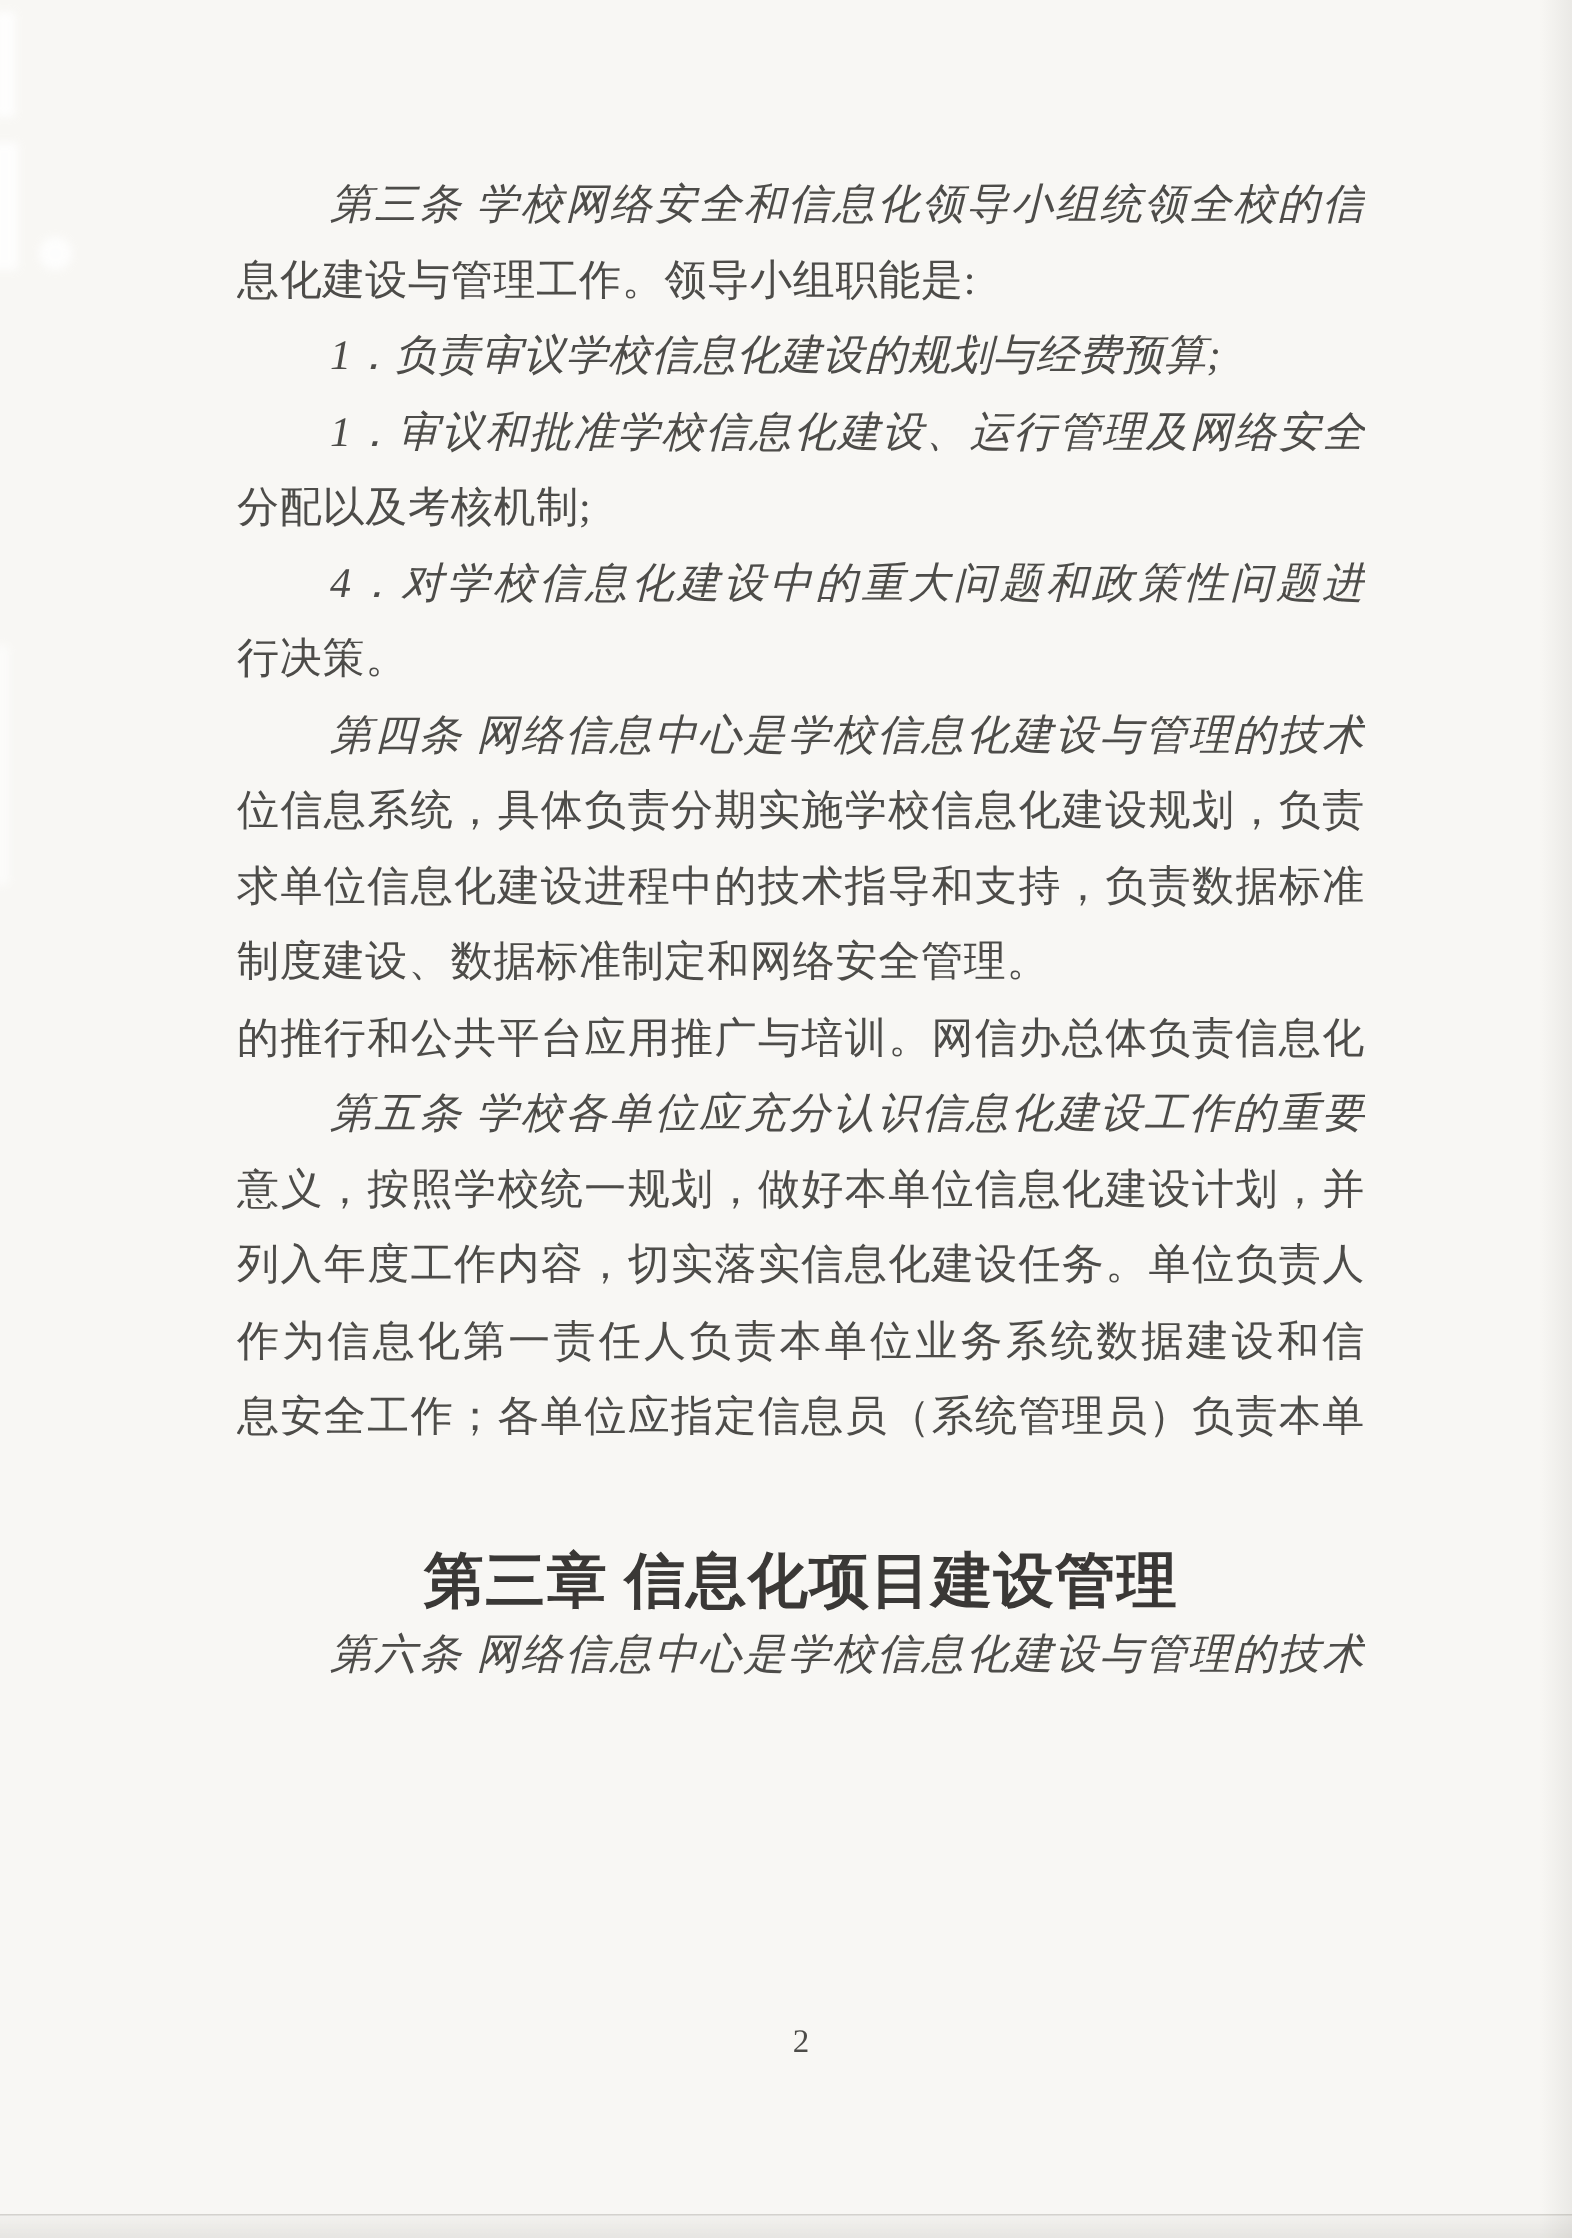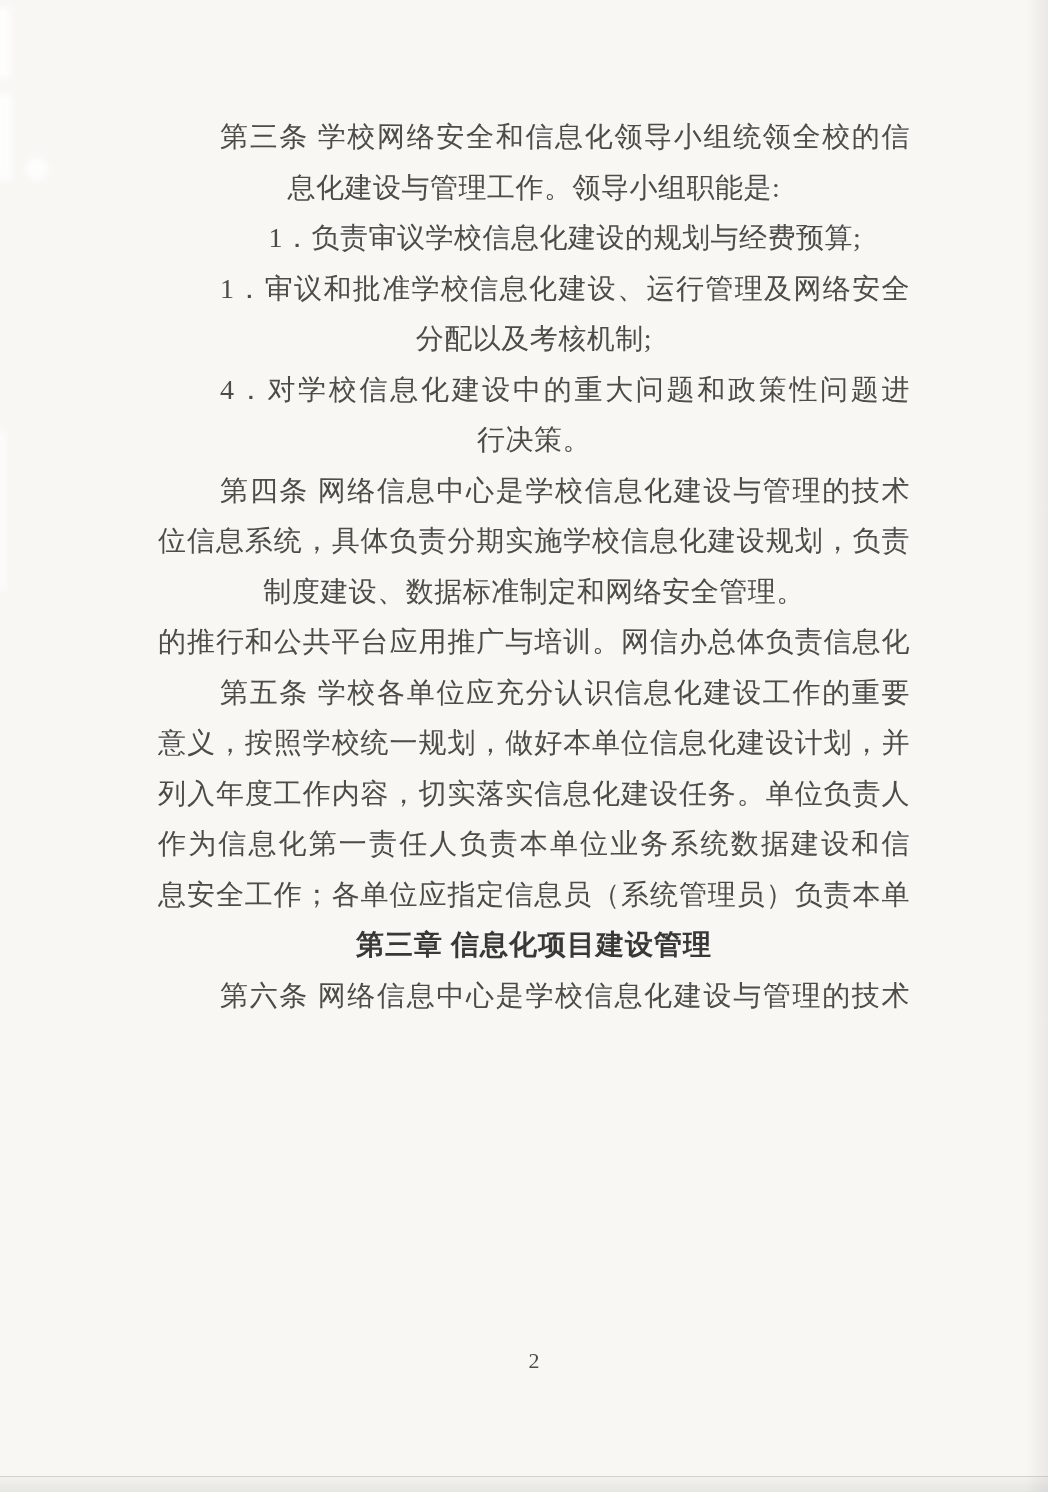--- a/index.html
+++ b/index.html
@@ -50,35 +50,36 @@
     width: 752px;
     font-size: 28px;
     color: var(--text-color);
     letter-spacing: 0.5px;
   }
   .line {
     height: 50.5px;
     line-height: 50.5px;
     overflow: hidden;
     white-space: nowrap;
-    text-align: center;
+    text-align: left;
   }
   .line.full {
     white-space: normal;
     text-align: justify;
     text-align-last: justify;
   }
-  .line.indent { padding-left: 62px; }
+  .line.indent { padding-left: 62px; font-style: italic; }
 
   .chapter-heading {
+    margin-top: 58px;
     height: 50.5px;
     line-height: 50.5px;
     text-align: center;
     font-weight: bold;
-    font-size: 28px;
+    font-size: 40px;
     color: var(--heading-color);
     letter-spacing: 1px;
   }
 
   .page-number {
     position: absolute;
     top: 1344px;
     left: 158px;
     width: 752px;
     height: 34px;
@@ -101,20 +102,21 @@
 <div class="text-block">
     <div class="line indent full">第三条 学校网络安全和信息化领导小组统领全校的信</div>
     <div class="line">息化建设与管理工作。领导小组职能是:</div>
     <div class="line indent">1．负责审议学校信息化建设的规划与经费预算;</div>
     <div class="line indent full">1．审议和批准学校信息化建设、运行管理及网络安全</div>
     <div class="line">分配以及考核机制;</div>
     <div class="line indent full">4．对学校信息化建设中的重大问题和政策性问题进</div>
     <div class="line">行决策。</div>
     <div class="line indent full">第四条 网络信息中心是学校信息化建设与管理的技术</div>
     <div class="line full">位信息系统，具体负责分期实施学校信息化建设规划，负责需</div>
+    <div class="line full">求单位信息化建设进程中的技术指导和支持，负责数据标准</div>
     <div class="line">制度建设、数据标准制定和网络安全管理。</div>
     <div class="line full">的推行和公共平台应用推广与培训。网信办总体负责信息化</div>
     <div class="line indent full">第五条 学校各单位应充分认识信息化建设工作的重要</div>
     <div class="line full">意义，按照学校统一规划，做好本单位信息化建设计划，并</div>
     <div class="line full">列入年度工作内容，切实落实信息化建设任务。单位负责人</div>
     <div class="line full">作为信息化第一责任人负责本单位业务系统数据建设和信</div>
     <div class="line full">息安全工作；各单位应指定信息员（系统管理员）负责本单</div>
     <div class="chapter-heading">第三章 信息化项目建设管理</div>
     <div class="line indent full">第六条 网络信息中心是学校信息化建设与管理的技术</div>
   </div>

